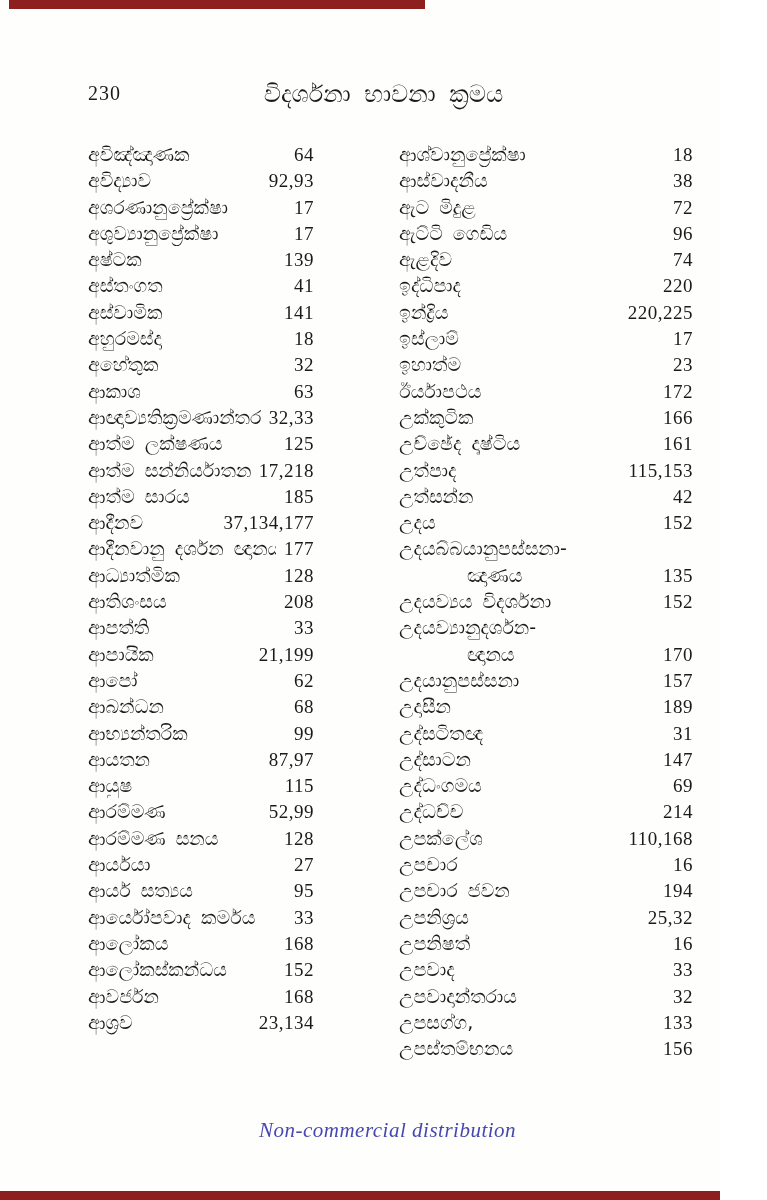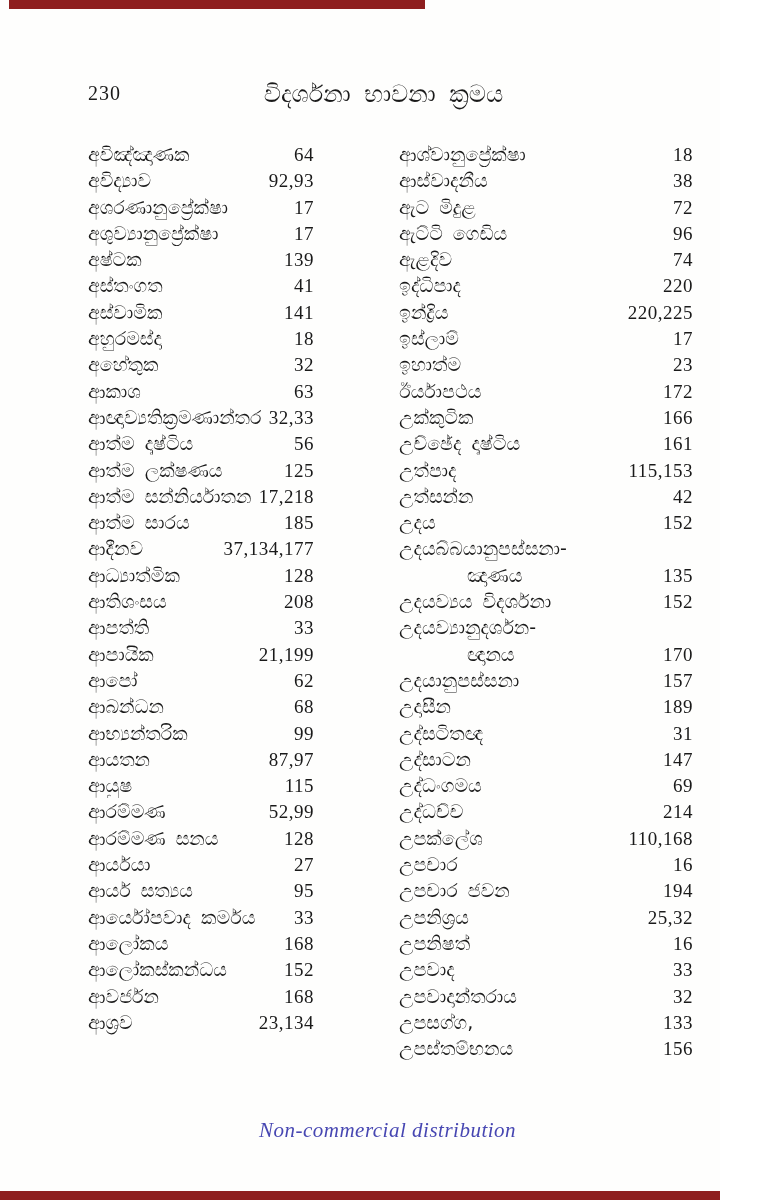--- a/index.html
+++ b/index.html
@@ -122,40 +122,40 @@
         </div>
         <div class="index-row">
           <span class="index-term">ආකාශ</span>
           <span class="index-pages">63</span>
         </div>
         <div class="index-row">
           <span class="index-term">ආඥාව්‍යතික්‍රමණාන්තරාය</span>
           <span class="index-pages">32,33</span>
         </div>
         <div class="index-row">
-          <span class="index-term">ආත්ම දෘෂ්ටිය</span>
-          <span class="index-pages">56</span>
-        </div>
-        <div class="index-row">
           <span class="index-term">ආත්ම ලක්ෂණය</span>
           <span class="index-pages">125</span>
         </div>
         <div class="index-row">
           <span class="index-term">ආත්ම සන්නිර්යාතනය</span>
           <span class="index-pages">17,218</span>
         </div>
         <div class="index-row">
           <span class="index-term">ආත්ම සාරය</span>
           <span class="index-pages">185</span>
         </div>
         <div class="index-row">
           <span class="index-term">ආදීනව</span>
           <span class="index-pages">37,134,177</span>
         </div>
         <div class="index-row">
+          <span class="index-term">ආදීනවානු දර්ශන ඥානය</span>
+          <span class="index-pages">177</span>
+        </div>
+        <div class="index-row">
           <span class="index-term">ආධ්‍යාත්මික</span>
           <span class="index-pages">128</span>
         </div>
         <div class="index-row">
           <span class="index-term">ආතිශංසය</span>
           <span class="index-pages">208</span>
         </div>
         <div class="index-row">
           <span class="index-term">ආපත්ති</span>
           <span class="index-pages">33</span>

